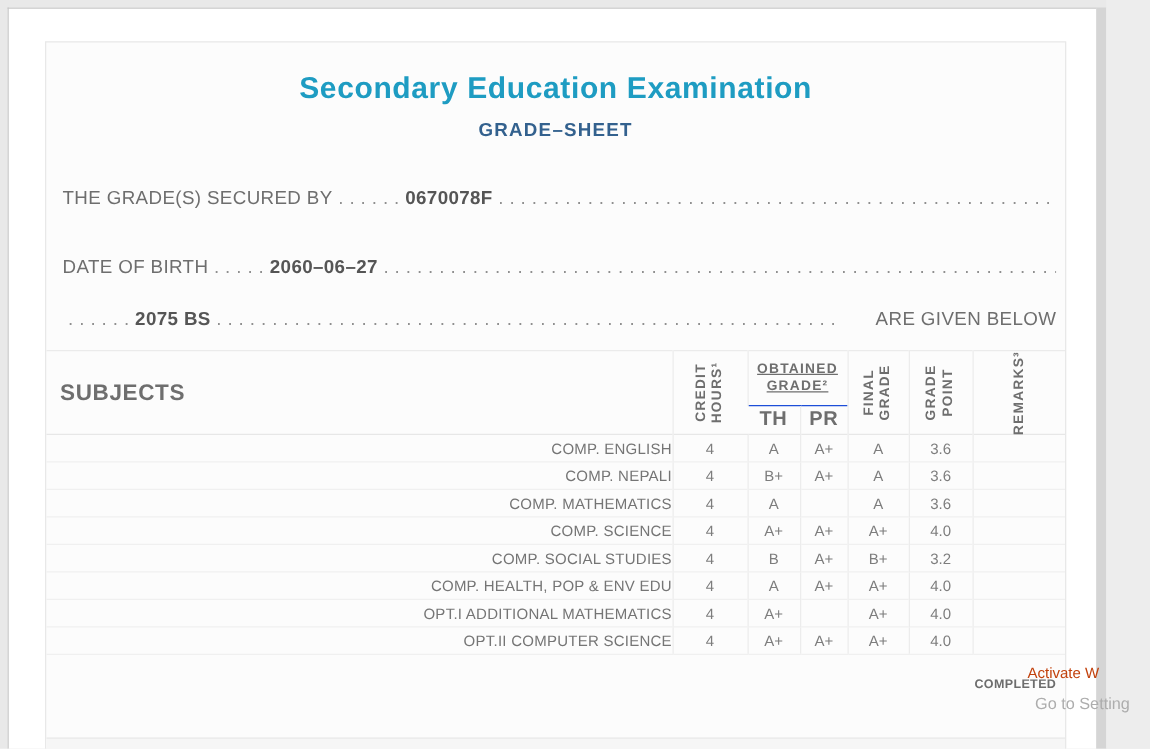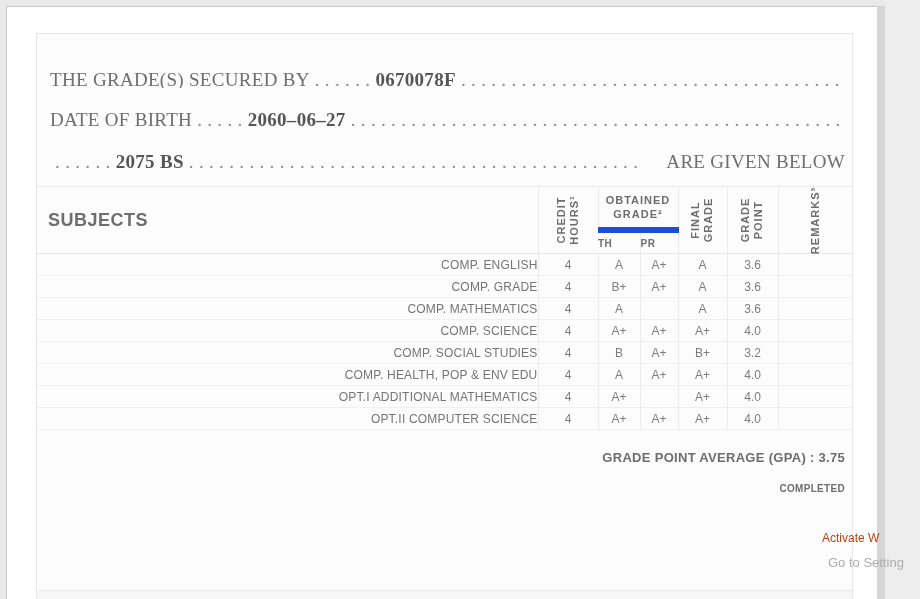--- a/index.html
+++ b/index.html
@@ -40,49 +40,49 @@
   .title {
     font-size: 24px; font-weight: bold; letter-spacing: 0.5px;
     color: #1e9cc2; line-height: 26px;
   }
   .subtitle {
     margin-top: 13px;
     font-size: 15px; font-weight: bold; letter-spacing: 1px;
     color: #33618e; line-height: 16px;
   }
   
-  .statements { padding: 0 7px 0 13px; color: #6e6e6e; font-size: 19px; font-family: Liberation Serif, serif; }
+  .statements { padding: 0 7px 0 13px; color: #6e6e6e; font-size: 15px; }
   .stmt { display: flex; height: 17px; line-height: 17px; overflow: hidden;
           letter-spacing: 0.3px; }
   .stmt-1 { margin-top: 37px; }
-  .stmt-2 { margin-top: 23px; }
+  .stmt-2 { margin-top: 38px; }
   .stmt-3 { margin-top: 25px; }
   .stmt span { white-space: pre; }
   .stmt .value { font-weight: bold; color: #555555; }
   .stmt .mid-dots, .stmt .dots-fill, .stmt .tail { color: #8f8f8f; }
   .stmt .dots-fill { flex: 1 1 0; overflow: hidden; }
   .stmt .tail { color: #6e6e6e; margin-left: 23px; }
   
   table.grades {
     width: 100%; margin-top: 16px;
     border-collapse: collapse;
     border-top: 1px solid #ebebeb;
     table-layout: fixed;
   }
   .grades th, .grades td { border-left: 1px solid #ececec; padding: 0; }
   .grades th:first-child, .grades td:first-child { border-left: none; }
   .grades thead th { font-weight: bold; color: #6e6e6e; }
   .grades th.obtained {
     height: 43px; text-align: center;
     font-size: 11px; letter-spacing: 1px; line-height: 14px;
-    white-space: pre-line; vertical-align: middle;
+    white-space: pre-line; vertical-align: middle; text-decoration: underline;
   }
   .grades tr.sub th {
-    height: 23px; border-top: 6px solid #1d4ed8;
-    font-size: 10px; text-align: left; letter-spacing: 0.5px;
+    height: 23px; border-top: 1px solid #1d4ed8;
+    font-size: 16px; text-align: center; letter-spacing: 0.5px;
   }
   .grades th.subjects-h {
     text-align: left; padding-left: 11px;
     font-size: 18px; letter-spacing: 0.5px; vertical-align: middle;
   }
   .grades th.vert { vertical-align: middle; }
   .vwrap { display: flex; align-items: center; justify-content: center; height: 66px; }
   .vtext {
     transform: rotate(-90deg);
     font-size: 11px; font-weight: bold; letter-spacing: 1px; line-height: 13px;
@@ -112,20 +112,24 @@
   .watermark { position: absolute; z-index: 10; white-space: nowrap; }
   .wm-1 { left: 822px; top: 531px; font-size: 12px; color: #c2410c; }
   .wm-2 { left: 828px; top: 555px; font-size: 13px; color: #adadad; }
 </style>
 </head>
 <body>
 
 <div class="page">
   <div class="card">
 
+    <div class="card-header">
+      <div class="title">Secondary Education Examination</div>
+      <div class="subtitle">GRADE–SHEET</div>
+    </div>
 
     <div class="statements">
       <div class="stmt stmt-1">
         <span>THE GRADE(S) SECURED BY</span>
           <span class="mid-dots"> . . . . . . </span>
           <span class="value">0670078F</span>
           <span class="dots-fill"> . . . . . . . . . . . . . . . . . . . . . . . . . . . . . . . . . . . . . . . . . . . . . . . . . . . . . . . . . . . . . . . . . . . . . . . . . . . . . . . . . . . . . . . . . . . . . . . . . . . . . . . . . . . . . . . .</span>
       </div>
       <div class="stmt stmt-2">
         <span>DATE OF BIRTH</span>
@@ -189,21 +193,21 @@
         <tr>
           <td class="subject">COMP. ENGLISH</td>
           <td>4</td>
           <td>A</td>
           <td>A+</td>
           <td>A</td>
           <td>3.6</td>
           <td></td>
         </tr>
         <tr>
-          <td class="subject">COMP. GRADE</td>
+          <td class="subject">COMP. NEPALI</td>
           <td>4</td>
           <td>B+</td>
           <td>A+</td>
           <td>A</td>
           <td>3.6</td>
           <td></td>
         </tr>
         <tr>
           <td class="subject">COMP. MATHEMATICS</td>
           <td>4</td>
@@ -255,21 +259,20 @@
           <td>A+</td>
           <td>A+</td>
           <td>A+</td>
           <td>4.0</td>
           <td></td>
         </tr>
       </tbody>
     </table>
 
     <div class="summary">
-      <div class="gpa-line"><span>GRADE POINT AVERAGE (GPA) : </span><span>3.75</span></div>
       <div class="status-line">COMPLETED</div>
     </div>
 
     <div class="card-footer"></div>
   </div>
 </div>
 
 <div class="scrollbar-strip"></div>
 <div class="right-gutter"></div>
 

